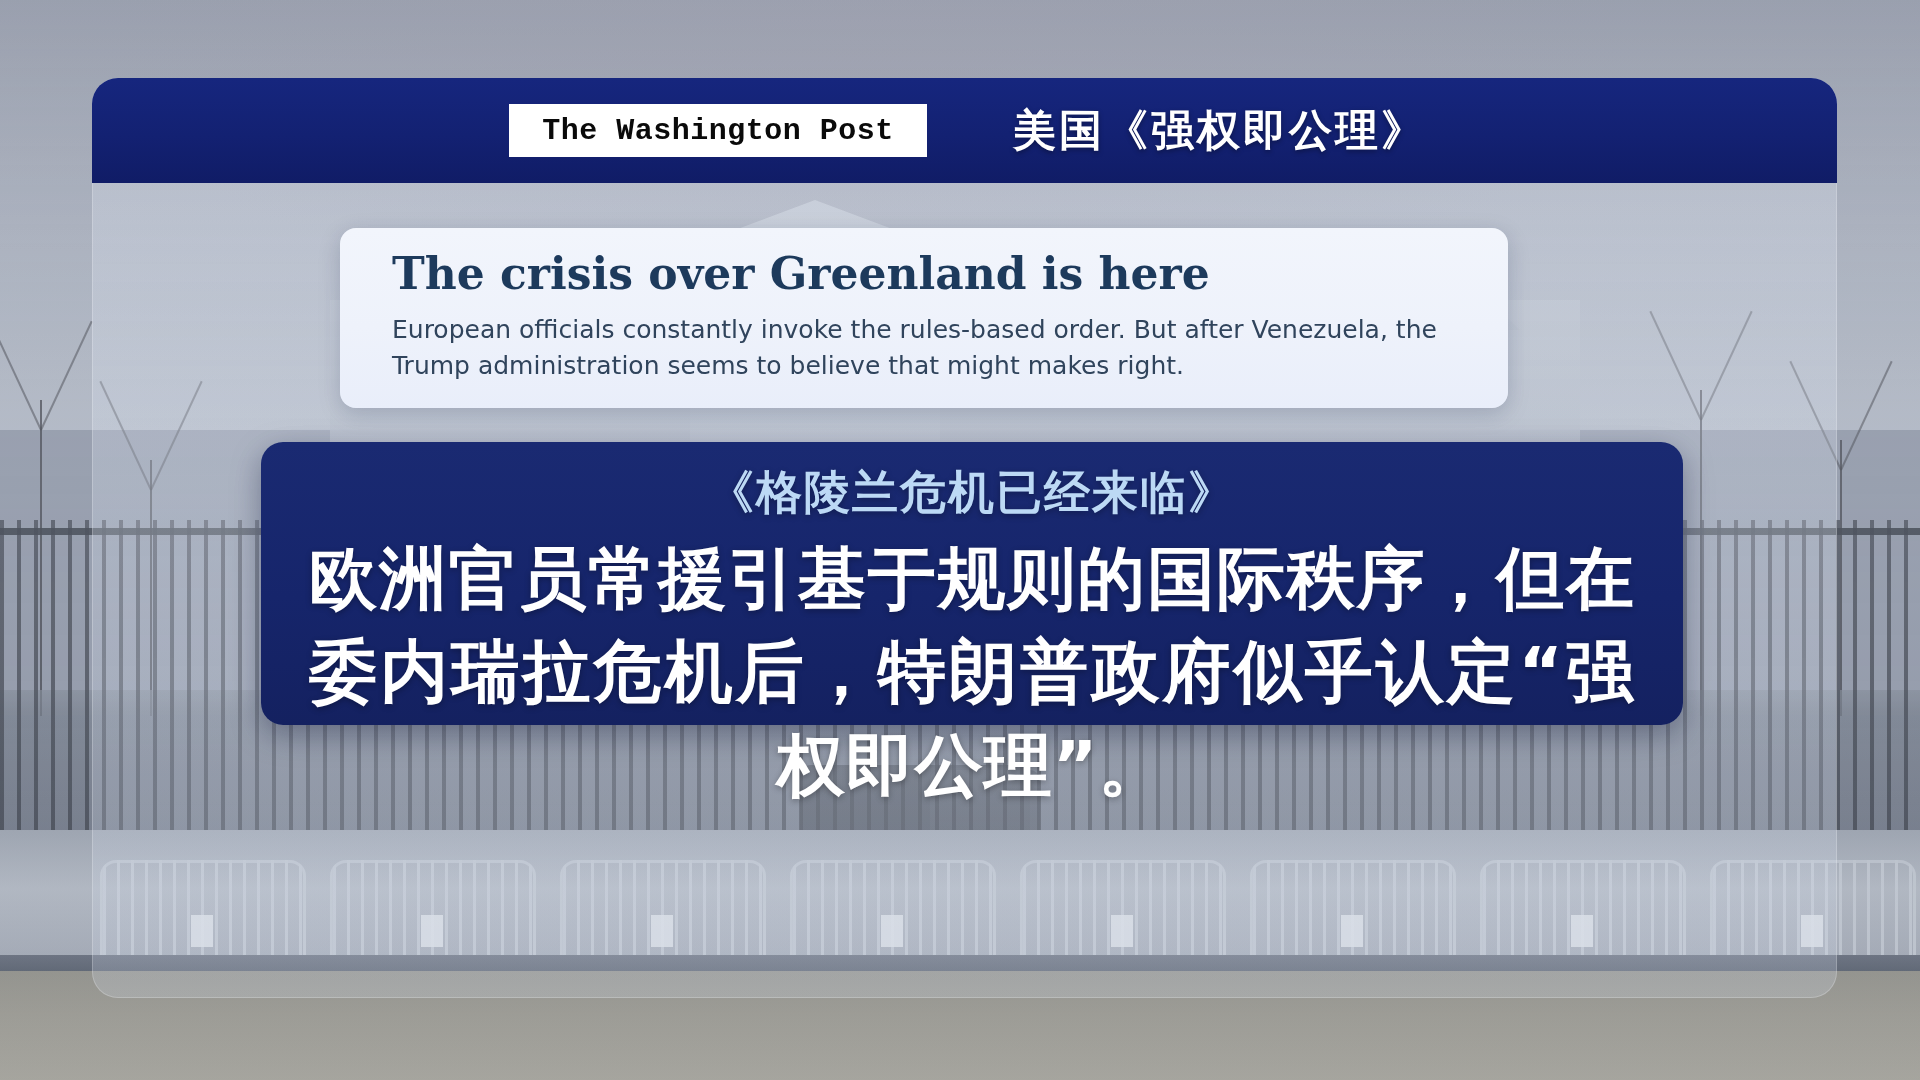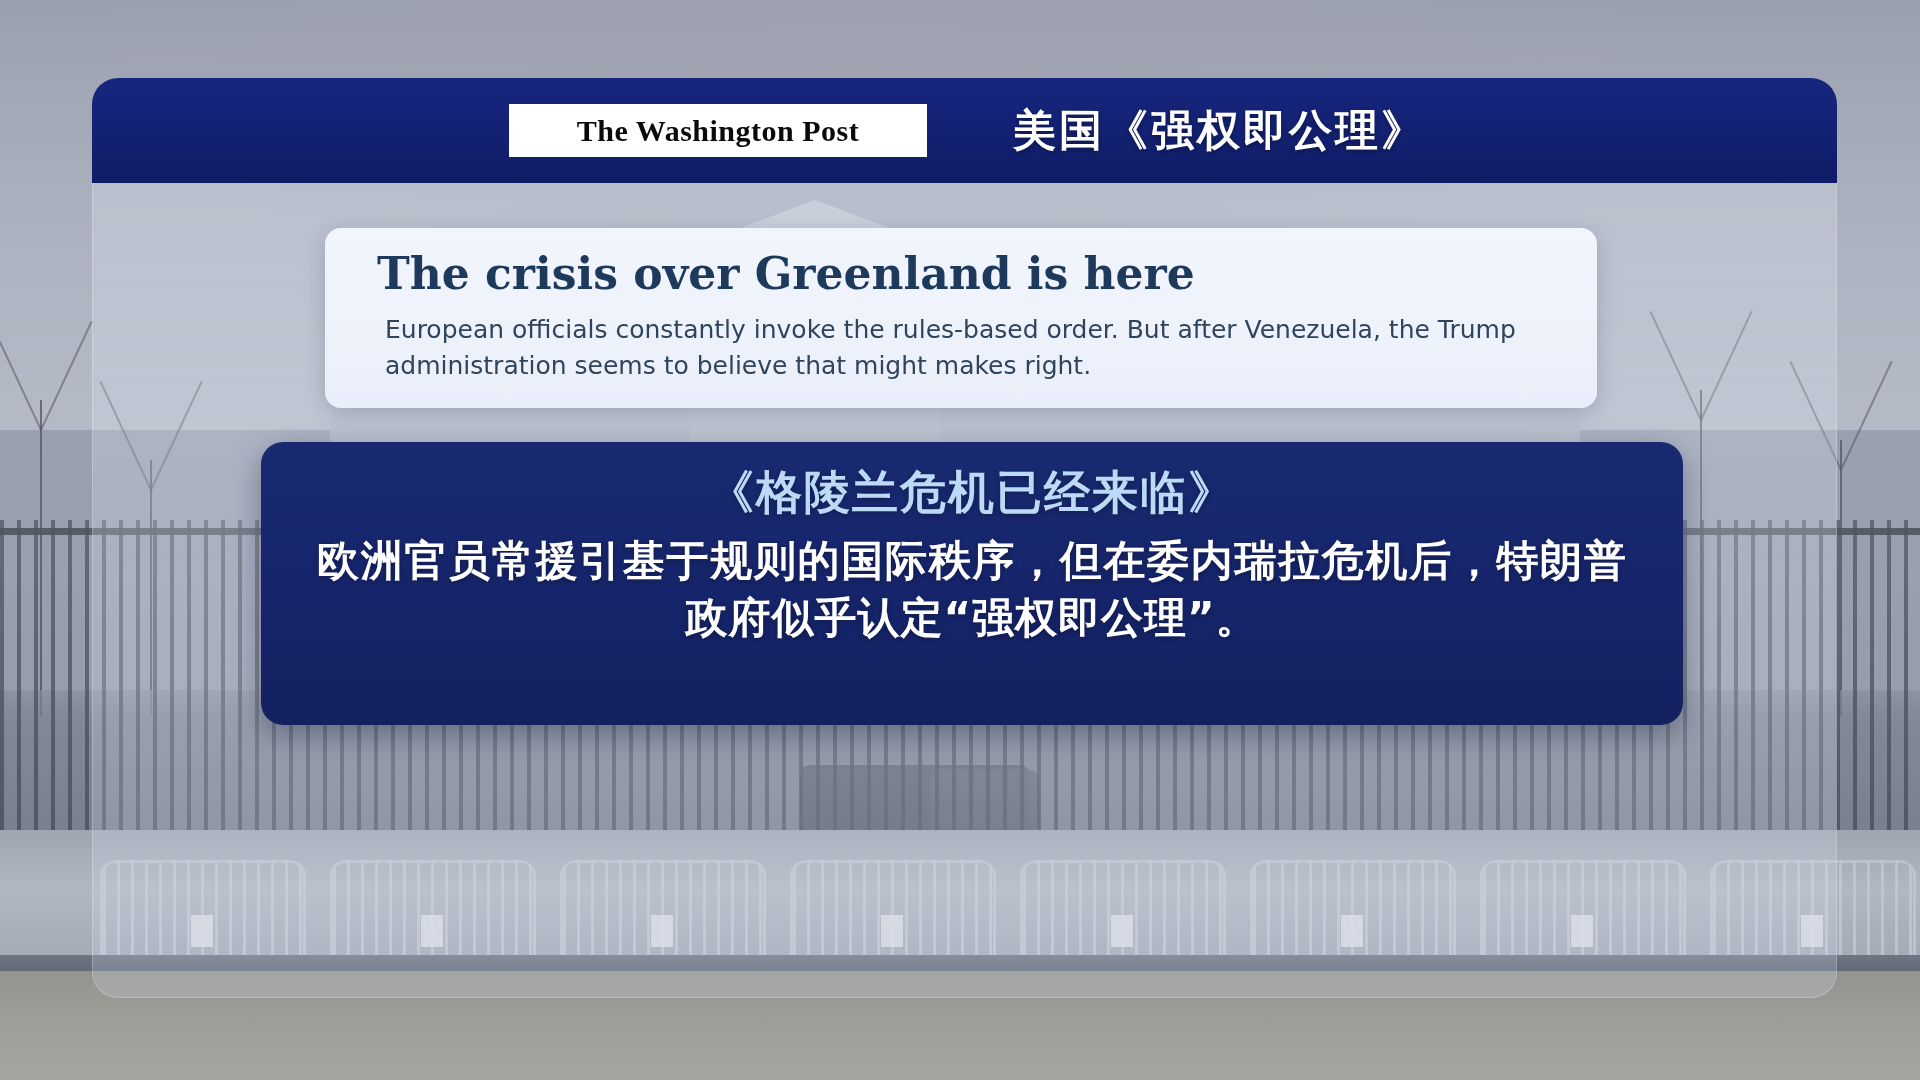--- a/index.html
+++ b/index.html
@@ -125,69 +125,69 @@
     position:absolute;left:92px;top:78px;width:1745px;height:105px;
     background:linear-gradient(180deg,#16267e 0%,#132172 55%,#101c66 100%);
     border-radius:26px 26px 0 0;
     display:flex;align-items:center;
   }
   .wp-plate{
     margin-left:417px;width:418px;height:53px;background:#ffffff;
     display:flex;align-items:center;justify-content:center;
   }
   .wp-logo{
-    font-family:Liberation Serif, serif;
+    font-family:Liberation Mono, monospace;
     font-weight:700;font-size:30px;color:#0a0a0a;letter-spacing:.5px;
     white-space:nowrap;
   }
   .banner-cn{
     margin-left:86px;
     font-family:"DejaVu Sans","Liberation Sans",sans-serif;
     font-weight:700;font-size:43px;color:#ffffff;letter-spacing:3px;
     text-shadow:0 2px 5px rgba(0,0,0,.35);
     white-space:nowrap;
   }
 
   
   .white-card{
-    position:absolute;left:325px;top:228px;width:1272px;height:180px;
+    position:absolute;left:340px;top:228px;width:1168px;height:180px;
     background:linear-gradient(180deg,#f2f5fc 0%,#eef2fb 55%,#e9eefa 100%);
     border-radius:16px;
     box-shadow:0 6px 22px rgba(10,20,60,.18);
     padding:22px 40px 0 52px;box-sizing:border-box;
   }
   .wc-title{
     font-family:"DejaVu Serif","Liberation Serif",serif;
     font-weight:700;font-size:44px;line-height:1.1;color:#1d3a5c;
     margin:0 0 14px 0;white-space:nowrap;
   }
   .wc-sub{
     font-family:"DejaVu Sans","Liberation Sans",sans-serif;
-    font-size:25px;line-height:1.42;color:#30445c;margin:8px;
+    font-size:25px;line-height:1.42;color:#30445c;margin:0;
     max-width:1185px;
   }
 
   
   .blue-card{
     position:absolute;left:261px;top:442px;width:1422px;height:283px;
     background:linear-gradient(180deg,#1a2a72 0%,#16256b 55%,#142160 100%);
     border-radius:22px;
     box-shadow:0 10px 30px rgba(5,12,45,.35);
     padding:22px 48px 0 48px;box-sizing:border-box;text-align:center;
   }
   .bc-title{
     font-family:"DejaVu Sans","Liberation Sans",sans-serif;
     font-weight:700;font-size:46px;line-height:1.25;
     color:#bcd9f5;letter-spacing:2px;margin:0 0 10px 0;
     text-shadow:0 2px 6px rgba(0,0,0,.3);
   }
   .bc-body{
     font-family:"DejaVu Sans","Liberation Sans",sans-serif;
-    font-weight:700;font-size:42px;line-height:1.38;color:#ffffff;
-    margin:8px;letter-spacing:1px;text-align:justify;text-align-last:center;
+    font-weight:700;font-size:68px;line-height:1.38;color:#ffffff;
+    margin:0;letter-spacing:1px;text-align:justify;text-align-last:center;
     text-shadow:0 2px 6px rgba(0,0,0,.3);
   }
 
   
   .cctv-logo{
     position:absolute;left:84px;top:0;width:150px;height:152px;
     background:#1633a8;
     display:flex;flex-direction:column;align-items:center;justify-content:center;
     box-shadow:0 2px 10px rgba(0,0,0,.25);
   }

